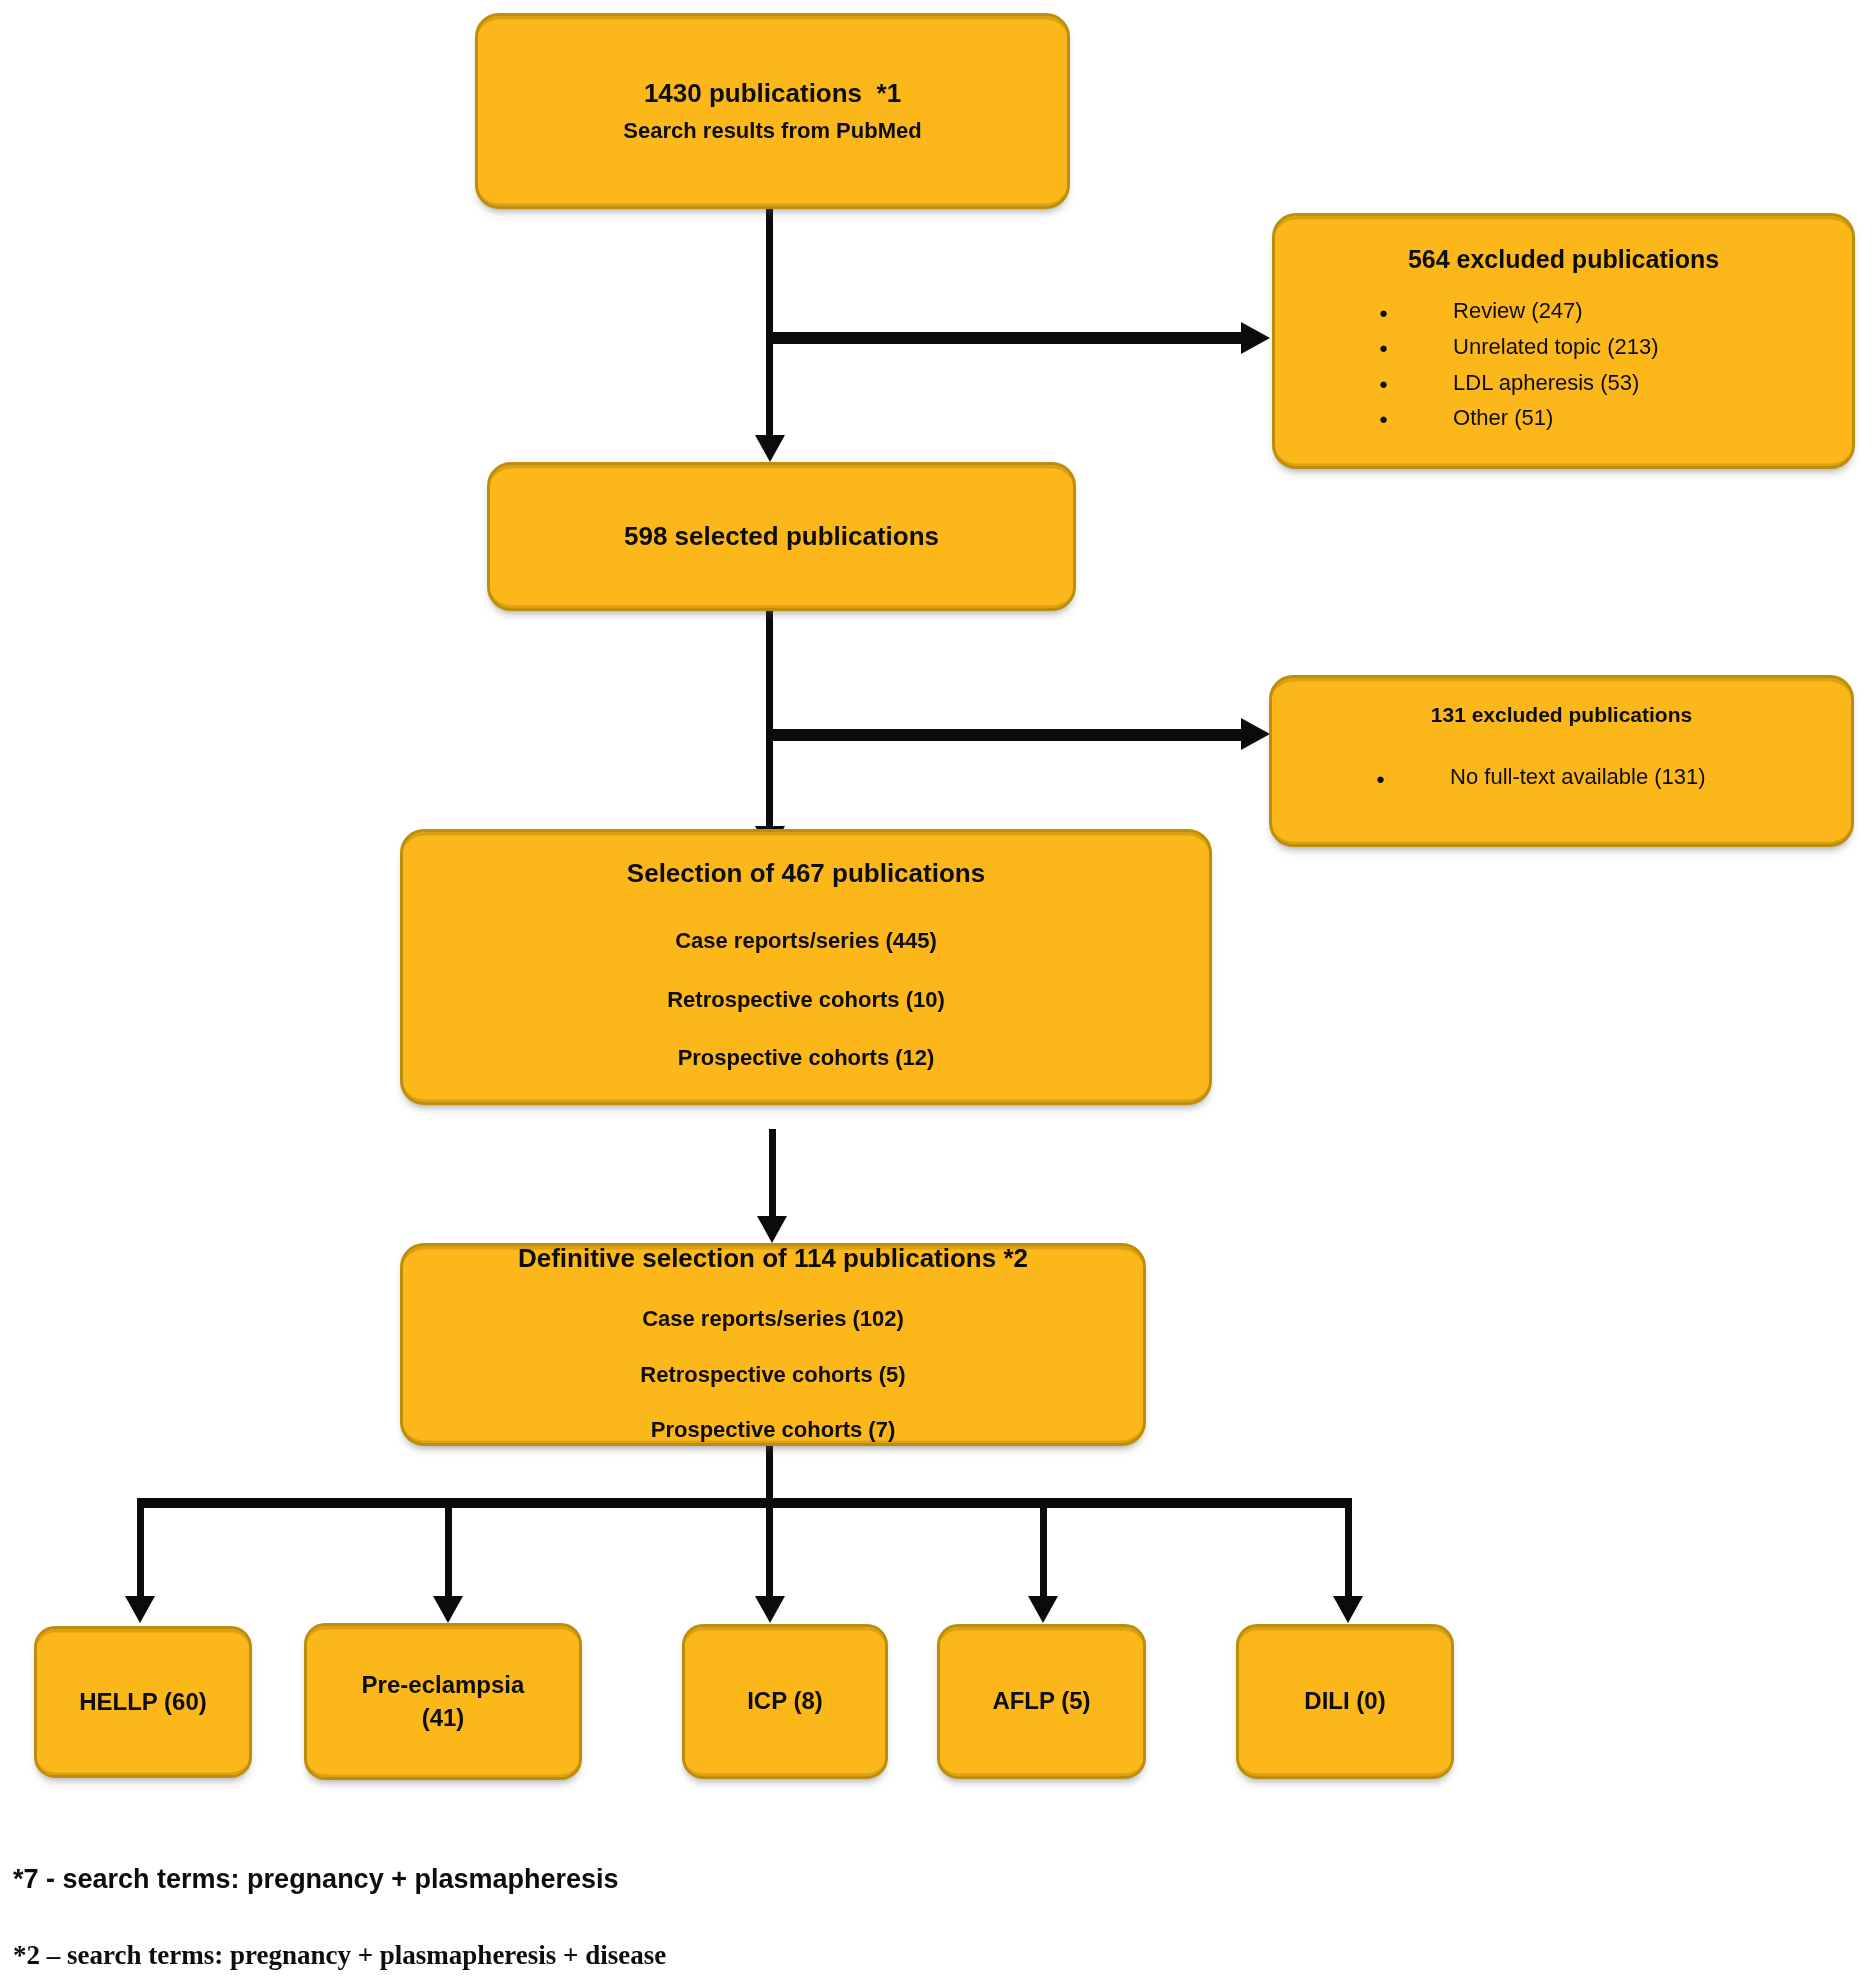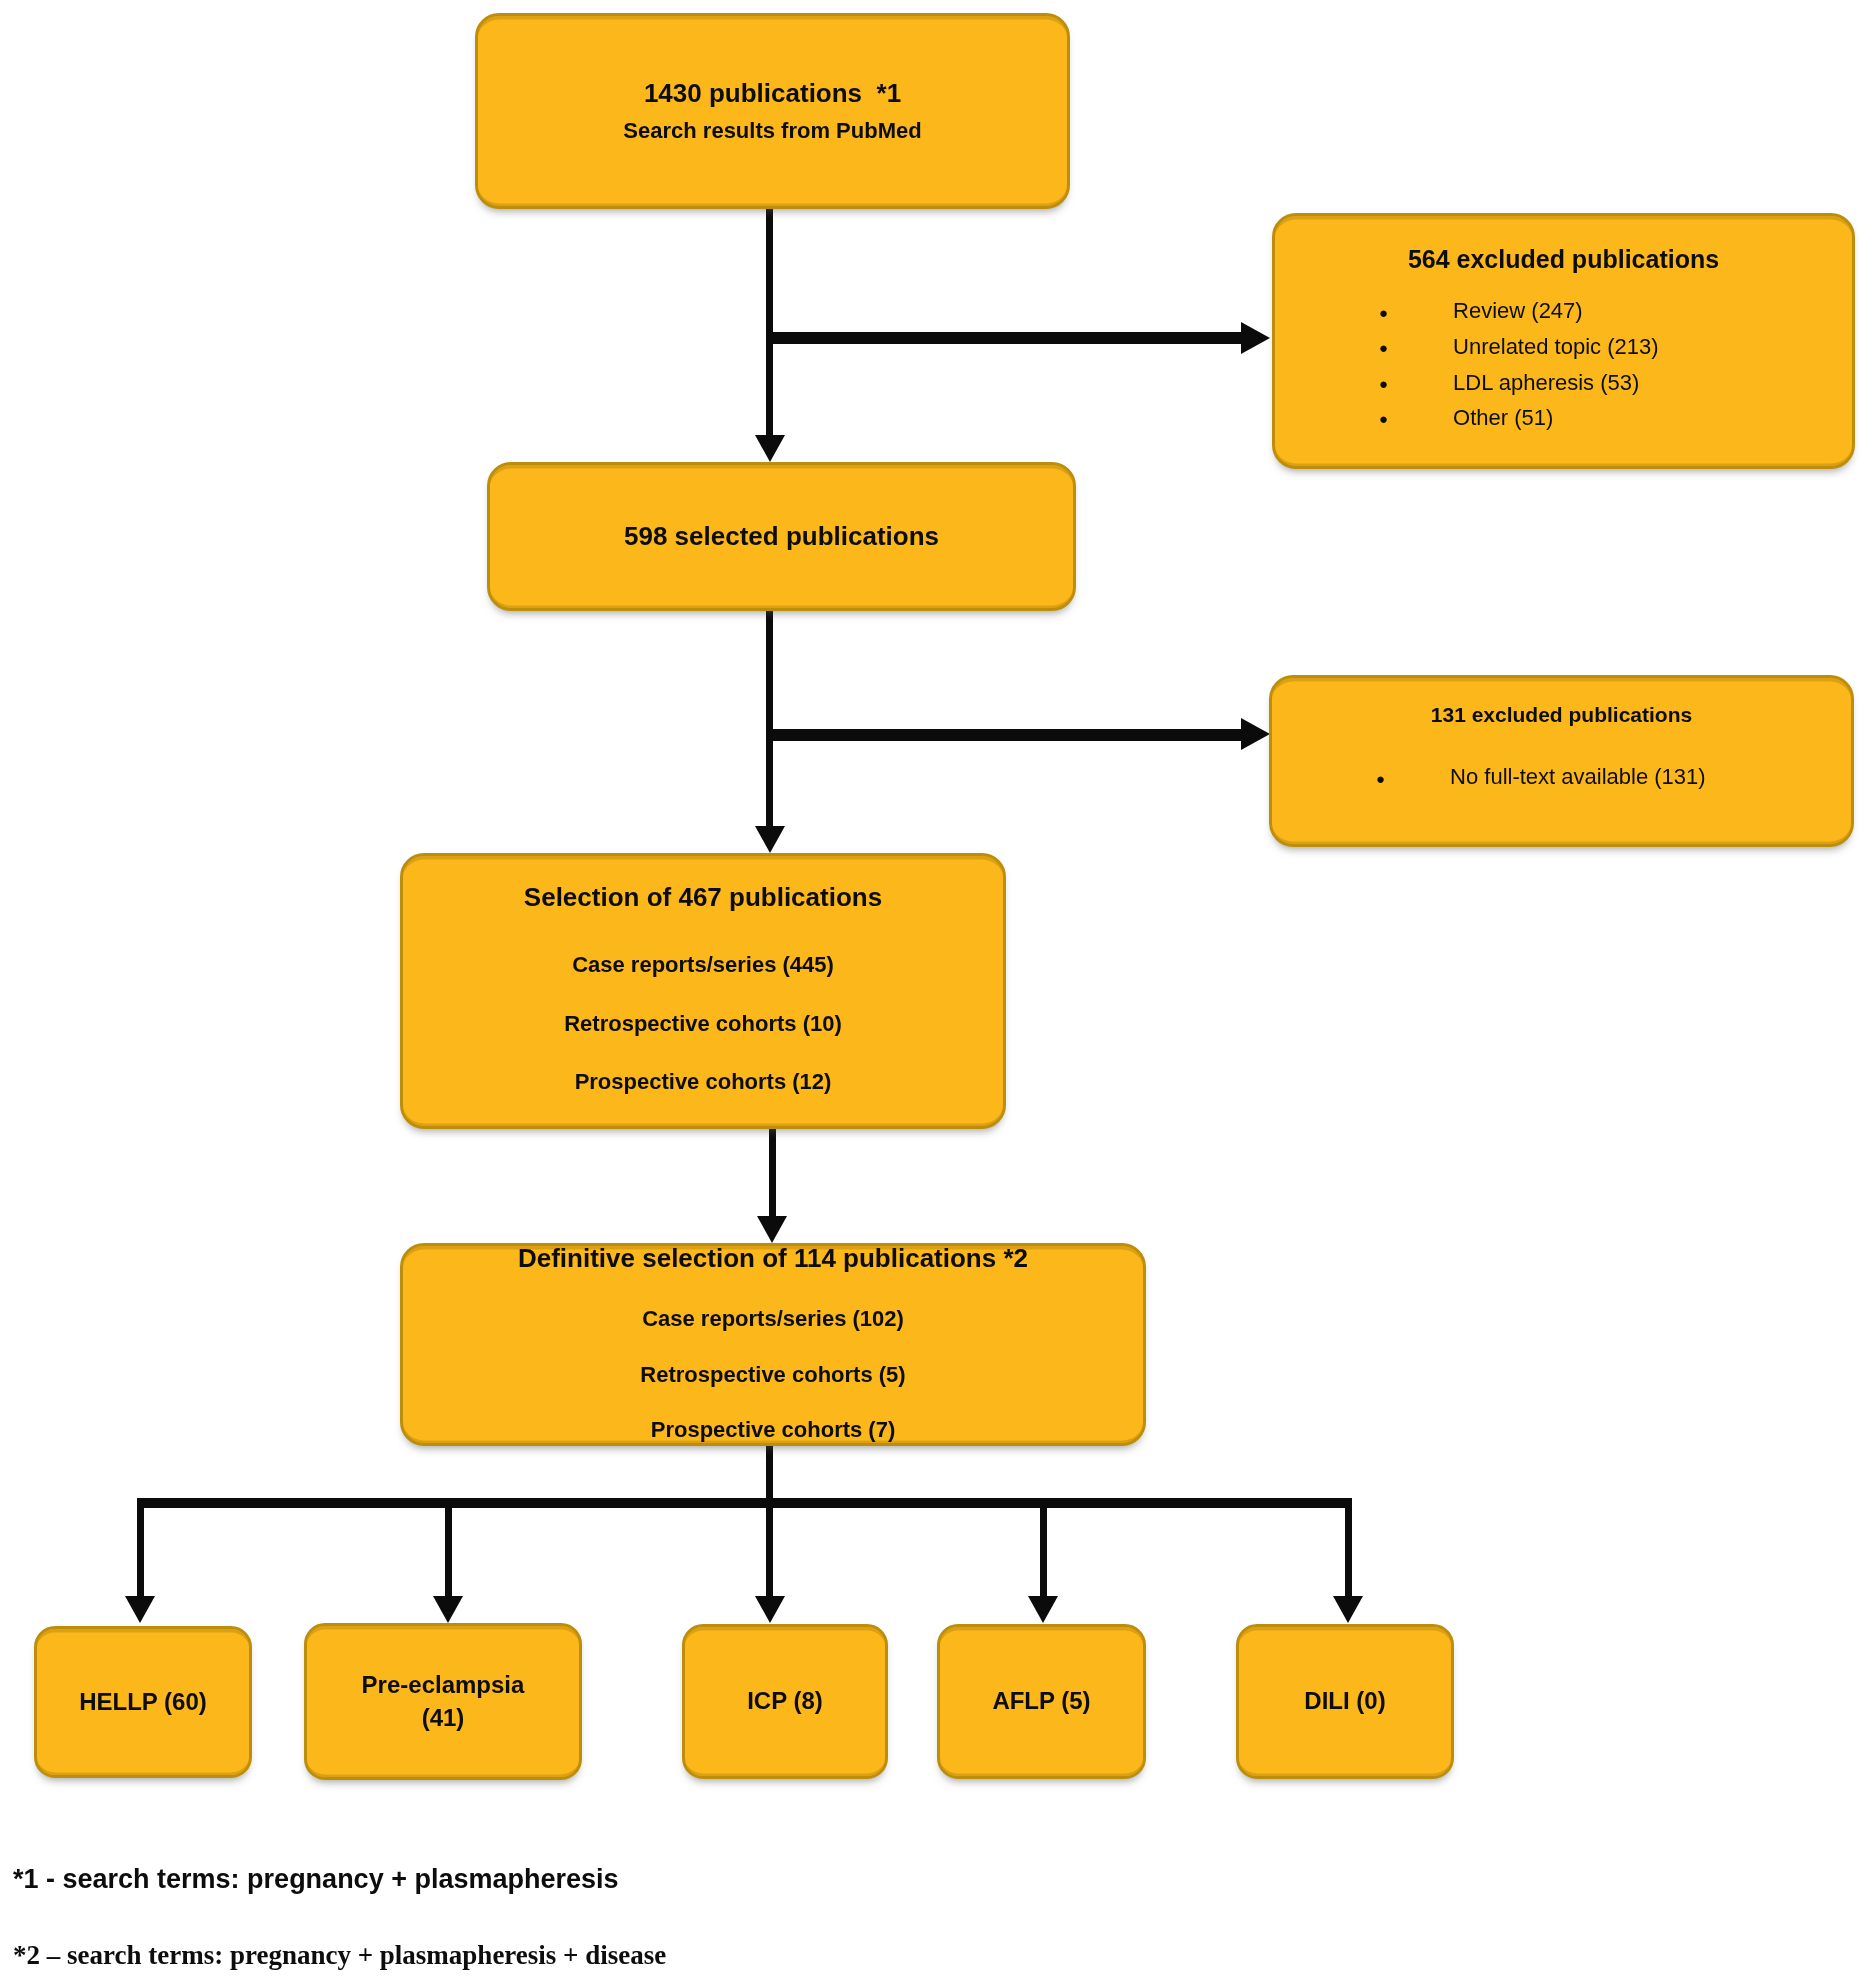--- a/index.html
+++ b/index.html
@@ -111,21 +111,21 @@
   <div class="ybox" style="left:1269px;top:675px;width:585px;height:172px;justify-content:flex-start;padding-top:24px;">
     <div class="t-big" style="font-size:21px;">131 excluded publications</div>
     <div class="bullets" style="align-self:flex-start;padding-left:104px;margin-top:31px;">
       <div class="brow">
           <span class="bdot">●</span>
           <span>No full-text available (131)</span>
         </div>
     </div>
   </div>
 
-  <div class="ybox" style="left:400px;top:853px;width:606px;height:276px;">
+  <div class="ybox" style="left:400px;top:829px;width:812px;height:276px;">
     <div class="t-big head-gap">Selection of 467 publications</div>
     <div class="t-line">Case reports/series (445)</div>
     <div class="t-line">Retrospective cohorts (10)</div>
     <div class="t-line">Prospective cohorts (12)</div>
   </div>
 
   <div class="ybox" style="left:400px;top:1243px;width:746px;height:203px;">
     <div class="t-big" style="margin-bottom:7px;">Definitive selection of 114 publications *2</div>
     <div class="t-line" style="line-height:1.6;">Case reports/series (102)</div>
     <div class="t-line" style="line-height:1.6;">Retrospective cohorts (5)</div>
@@ -145,17 +145,17 @@
   </div>
 
   <div class="ybox leaf" style="left:937px;top:1624px;width:209px;height:155px;">
     <div class="t-leaf">AFLP (5)</div>
   </div>
 
   <div class="ybox leaf" style="left:1236px;top:1624px;width:218px;height:155px;">
     <div class="t-leaf">DILI (0)</div>
   </div>
 
-  <div class="footnote" style="top:1864px;">*1 - search terms: pregnancy + plasmapheresis</div>
+  <div class="footnote" style="top:1864px;">*7 - search terms: pregnancy + plasmapheresis</div>
   <div class="footnote" style="top:1940px;font-family:Liberation Serif, serif;">*2 – search terms: pregnancy + plasmapheresis + disease</div>
 
 </div>
 
 
 </body></html>

